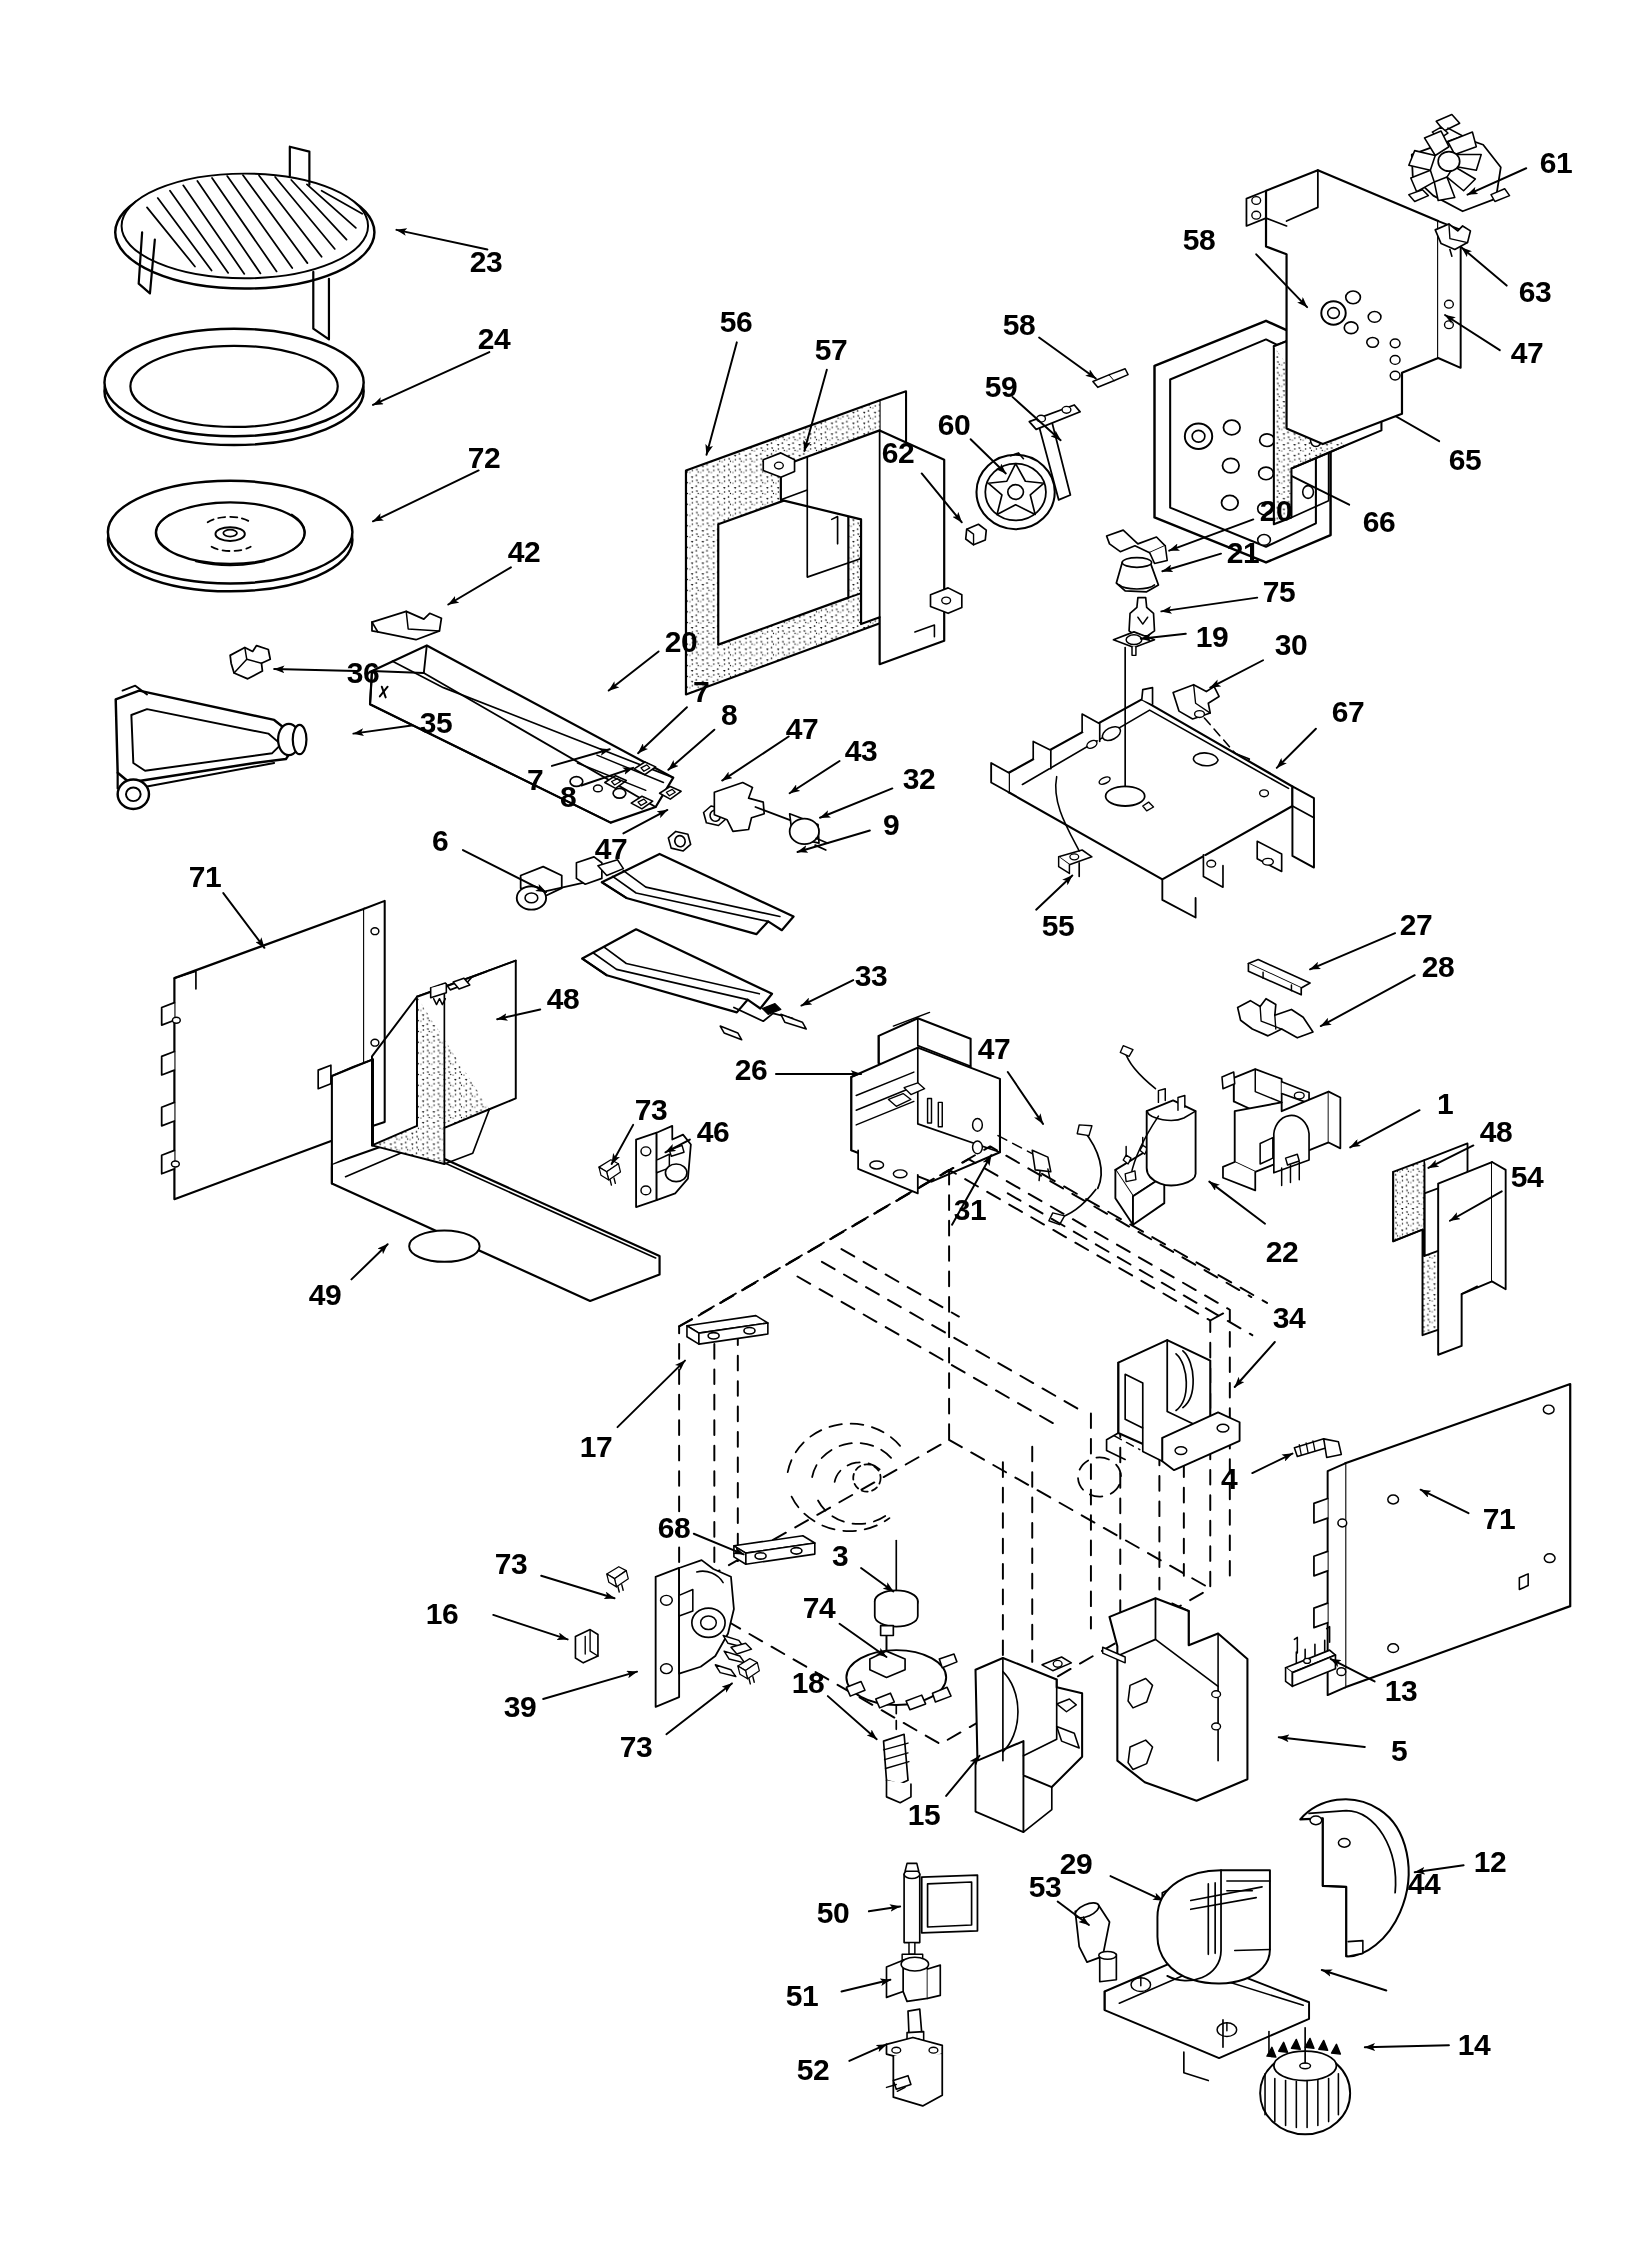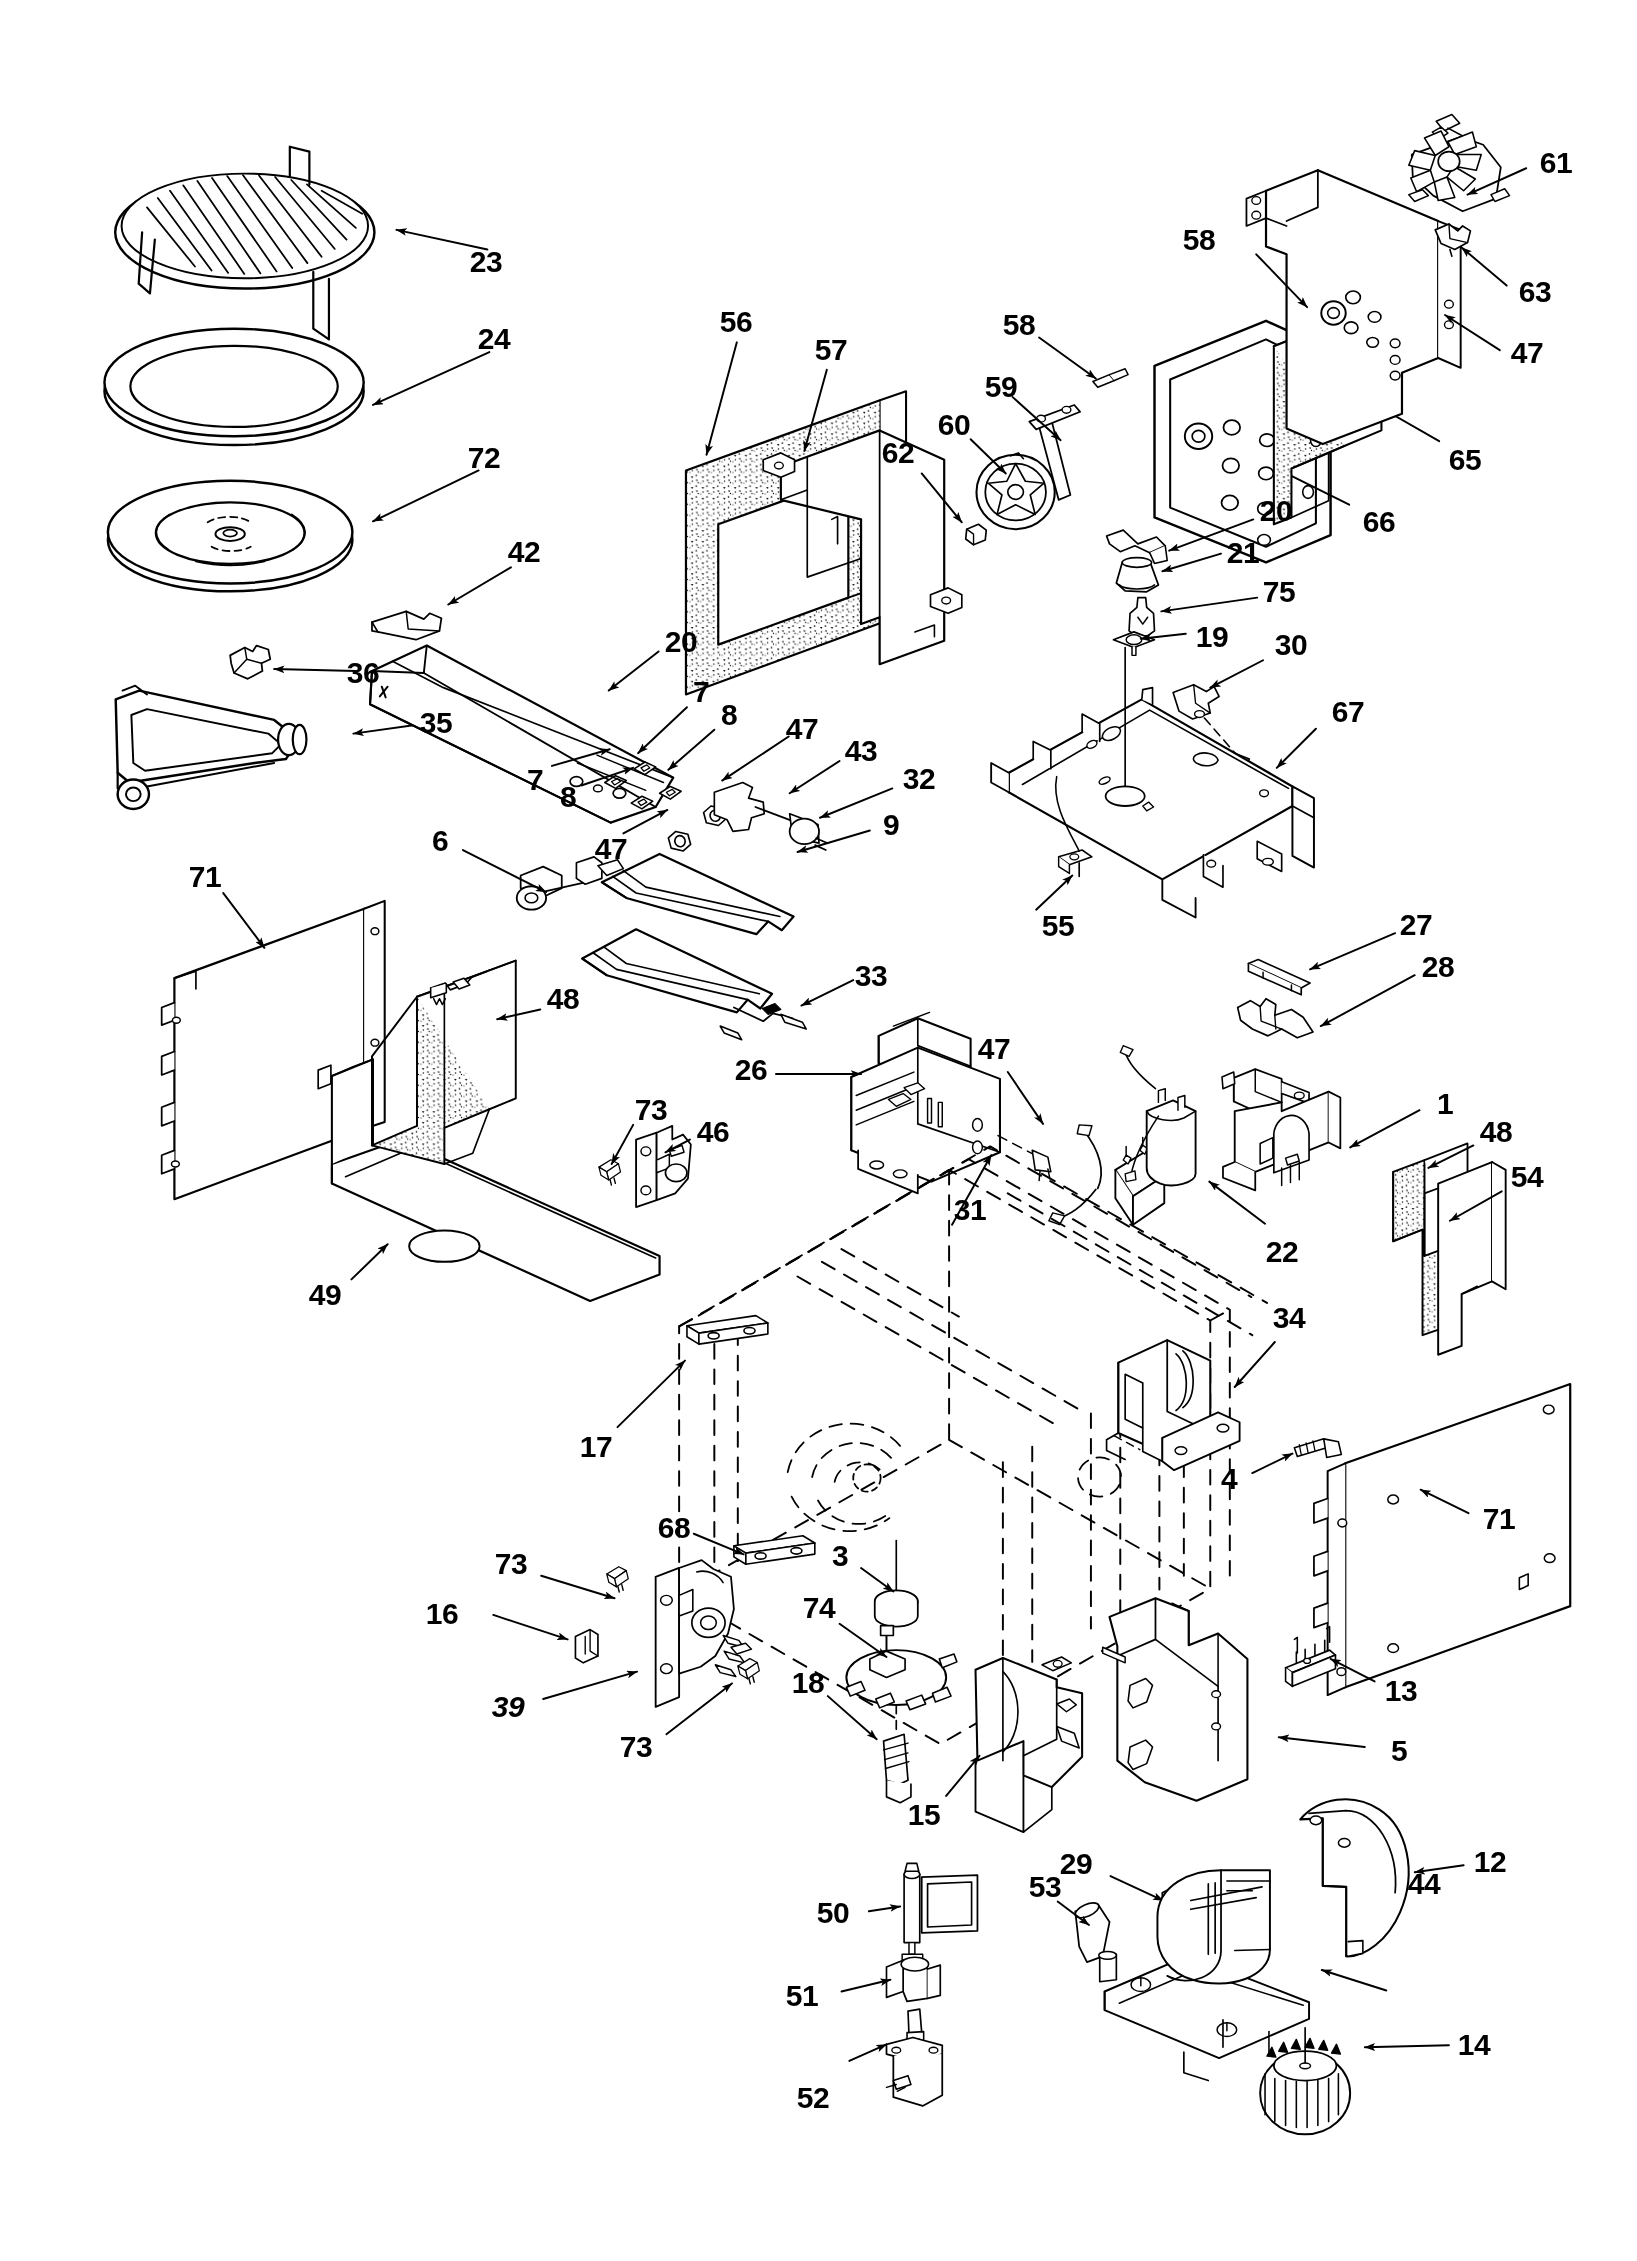--- a/index.html
+++ b/index.html
@@ -954,26 +954,26 @@
       <div class="callout" style="left: 1499px; top: 1519px;">71</div>
       <div class="callout" style="left: 1401px; top: 1691px;">13</div>
       <div class="callout" style="left: 1399px; top: 1751px;">5</div>
       <div class="callout" style="left: 1490px; top: 1862px;">12</div>
       <div class="callout" style="left: 1076px; top: 1864px;">29</div>
       <div class="callout" style="left: 1424px; top: 1884px; text-align: right;">44</div>
       <div class="callout" style="left: 1474px; top: 2045px;">14</div>
       <div class="callout" style="left: 674px; top: 1528px;">68</div>
       <div class="callout" style="left: 511px; top: 1564px;">73</div>
       <div class="callout" style="left: 442px; top: 1603px; margin-top: 11px;">16</div>
-      <div class="callout" style="left: 508px; top: 1707px; font-style: italic;">39</div>
+      <div class="callout" style="left: 520px; top: 1707px;">39</div>
       <div class="callout" style="left: 636px; top: 1747px;">73</div>
       <div class="callout" style="left: 840px; top: 1556px;">3</div>
       <div class="callout" style="left: 819px; top: 1608px;">74</div>
       <div class="callout" style="left: 808px; top: 1683px;">18</div>
       <div class="callout" style="left: 924px; top: 1815px;">15</div>
       <div class="callout" style="left: 833px; top: 1913px;">50</div>
       <div class="callout" style="left: 802px; top: 1996px;">51</div>
-      <div class="callout" style="left: 813px; top: 2070px; margin-top: 28px;">52</div>
+      <div class="callout" style="left: 813px; top: 2070px;">52</div>
       <div class="callout" style="left: 1026px; top: 1887px; margin-left: 19px;">53</div>
     </div>
 
 </div>
 
 
 </body></html>

